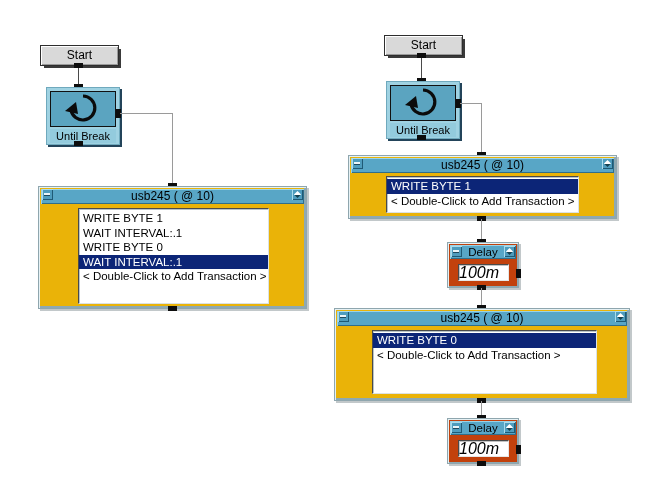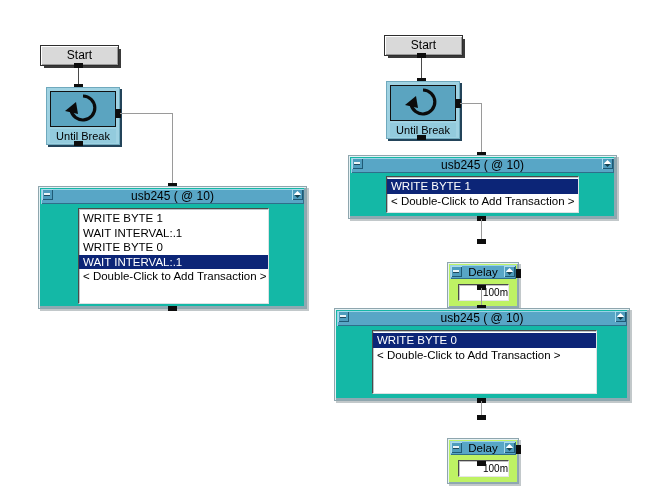--- a/index.html
+++ b/index.html
@@ -24,50 +24,50 @@
   
   .ub{position:absolute;width:72px;height:56px;background:#9fd2e2;
     border:1px solid #6fa9bd;box-shadow:2px 2px 0 #23445a;}
   .ub-icon{position:absolute;left:3px;top:3px;right:3px;bottom:17px;
     background:#5ba4c0;border:1px solid #111;}
   .ub-icon svg{position:absolute;left:50%;top:50%;transform:translate(-50%,-50%);}
   .ub-label{position:absolute;left:3px;right:3px;bottom:1px;height:14px;
     background:#93cbdd;text-align:center;font-size:11px;line-height:14px;color:#000;}
 
   
-  .panel{position:absolute;background:#14b8a6;border:1px solid #8fa6ae;box-sizing:border-box;
+  .panel{position:absolute;background:#eab308;border:1px solid #8fa6ae;box-sizing:border-box;
     box-shadow:inset 1px 1px 0 #e6f1f4,inset -2px -2px 0 #8ea9b2,2px 2px 0 #c2c8ca;text-decoration:underline;}
   .panel-title{position:absolute;left:2px;right:2px;top:2px;height:15px;background:#58a6c6;
     box-shadow:inset 1px 1px 0 #9bd3e6,inset -1px -1px 0 #2f6e8a;
     font-size:12px;line-height:15px;text-align:center;color:#000;}
   .tbtn{position:absolute;top:2px;width:11px;height:11px;background:#4e9cbd;
     box-shadow:inset 1px 1px 0 #a9dbec,inset -1px -1px 0 #1f5a75;}
   .tbtn .minus-glyph{position:absolute;left:2px;top:4px;width:6px;height:2px;
     background:#eaf5f9;box-shadow:0 1px 0 #1f4a5e;}
   .tbtn .size-glyph{position:absolute;left:3px;top:3px;width:5px;height:5px;
     transform:rotate(45deg);background:linear-gradient(135deg,#ffffff 55%,#14404f 55%);}
   .tbtn.left{left:3px;} .tbtn.right{right:3px;}
 
   .list{position:absolute;background:#ffffff;border:1px solid #4a4a4a;
     border-right-color:#dbe2e4;border-bottom-color:#dbe2e4;
     box-shadow:inset 1px 1px 0 #b9c4c8;overflow:hidden;padding-top:2px;box-sizing:border-box;}
   .row{height:14.5px;line-height:14.5px;font-size:11.5px;padding-left:4px;
     white-space:nowrap;color:#000;}
   .row.selected{background:#0c2577;color:#fff;}
 
-  .delay{position:absolute;width:72px;height:46px;background:#bef264;border:1px solid #8fa6ae;
+  .delay{position:absolute;width:72px;height:46px;background:#c2410c;border:1px solid #8fa6ae;
     box-sizing:border-box;
-    box-shadow:inset 1px 1px 0 #e6f1f4,inset -1px -1px 0 #8ea9b2,2px 2px 0 #c2c8ca;margin-top:20px;}
+    box-shadow:inset 1px 1px 0 #e6f1f4,inset -1px -1px 0 #8ea9b2,2px 2px 0 #c2c8ca;}
   .delay-title{position:absolute;left:2px;right:2px;top:2px;height:14px;background:#58a6c6;
     box-shadow:inset 1px 1px 0 #9bd3e6,inset -1px -1px 0 #2f6e8a;
     font-size:11.5px;line-height:14px;text-align:center;color:#000;}
   .delay-field{position:absolute;left:10px;top:21px;width:51px;height:17px;background:#fff;
     border:1px solid #4a4a4a;border-right-color:#e6e6e6;border-bottom-color:#e6e6e6;
     box-shadow:inset 1px 1px 0 #c2c2c2;box-sizing:border-box;
-    font-size:10px;line-height:15px;text-align:right;color:#000;}
+    font-size:16px;line-height:15px;text-align:left;color:#000;font-style:italic;}
 </style>
 </head>
 <body>
 
 <div class="canvas">
 
   <div class="start-btn" style="left:40px;top:45px;">Start</div>
   <div class="wire dark" style="left:78px;top:66px;width:1px;height:22px;"></div>
   <div class="pin h" style="left:74px;top:63px;"></div>
   <div class="pin h" style="left:74px;top:84px;"></div>

